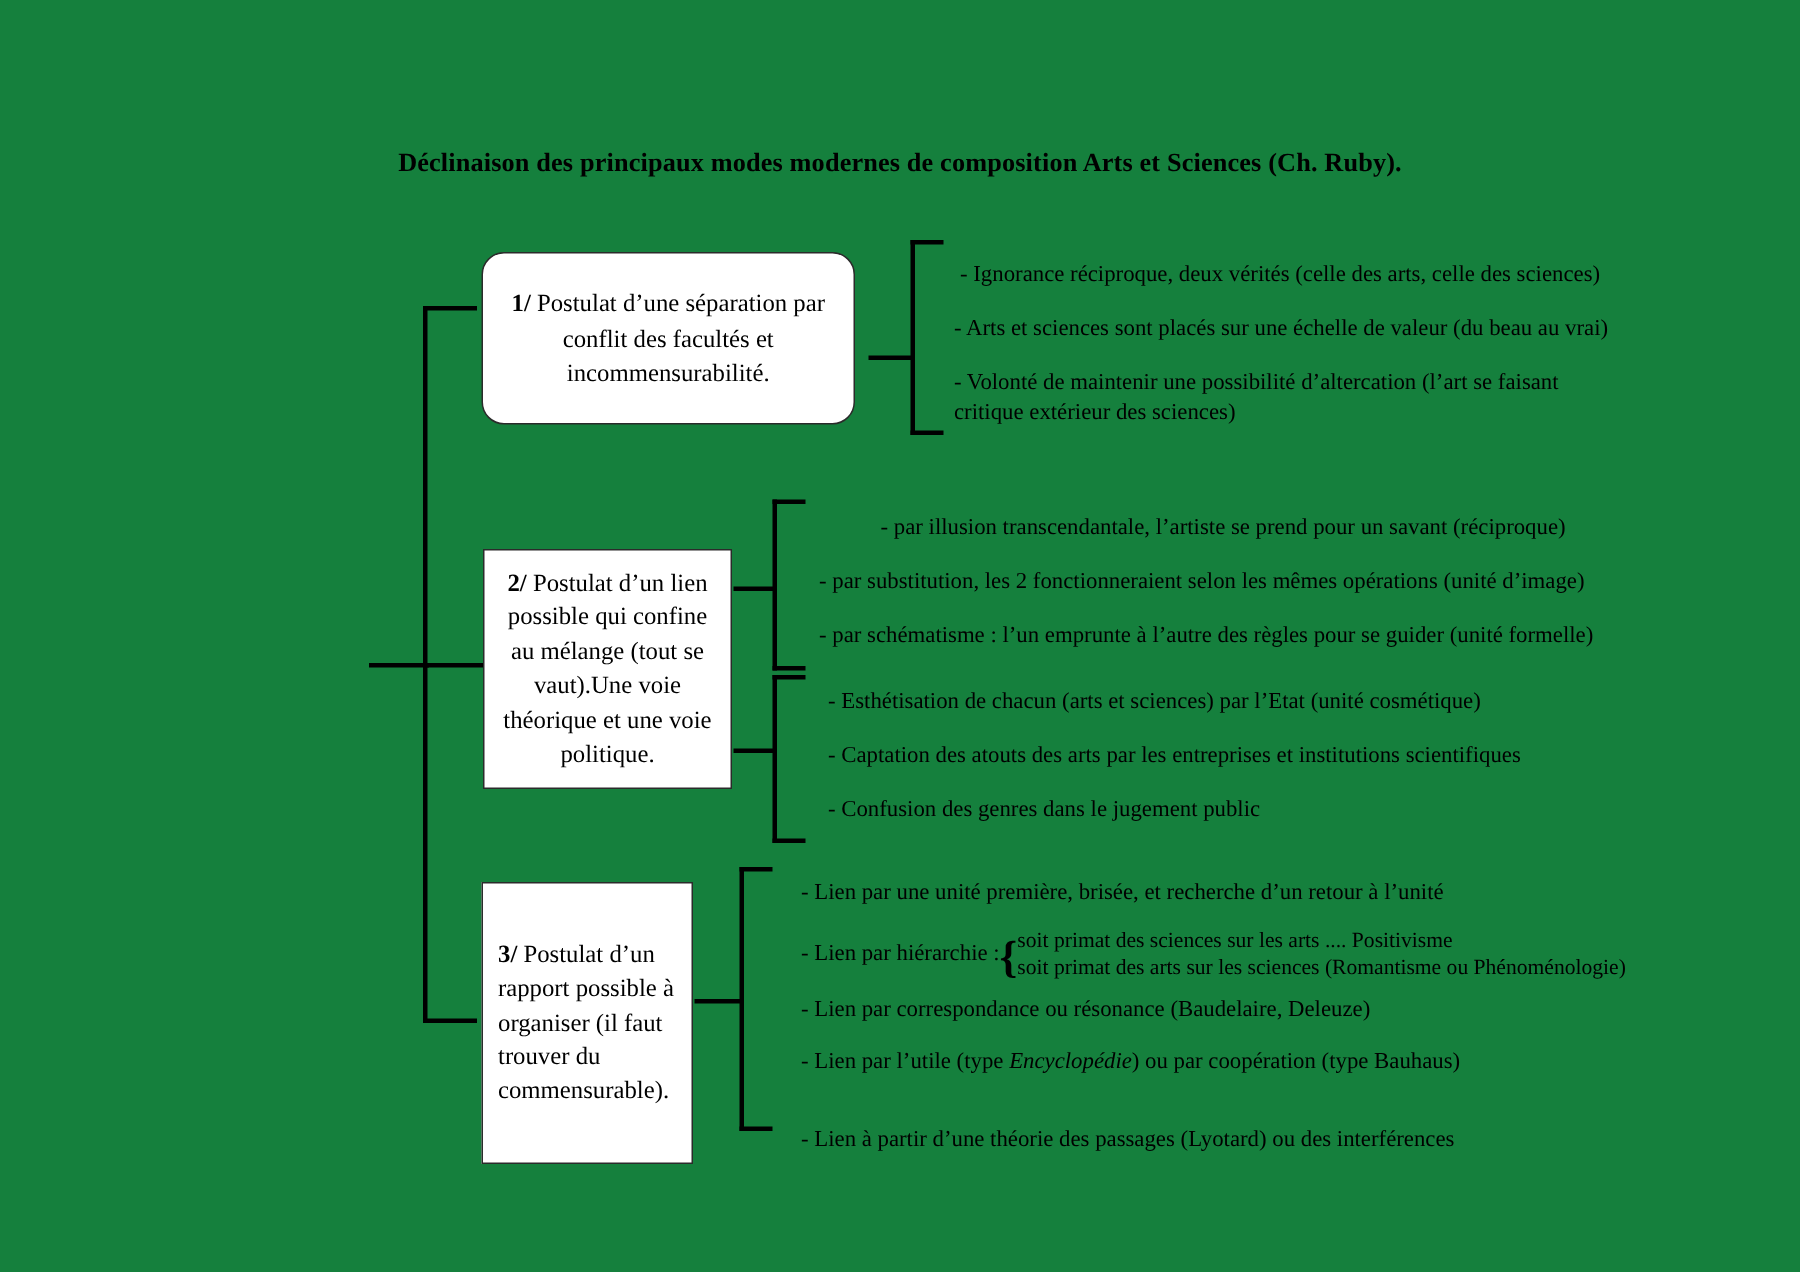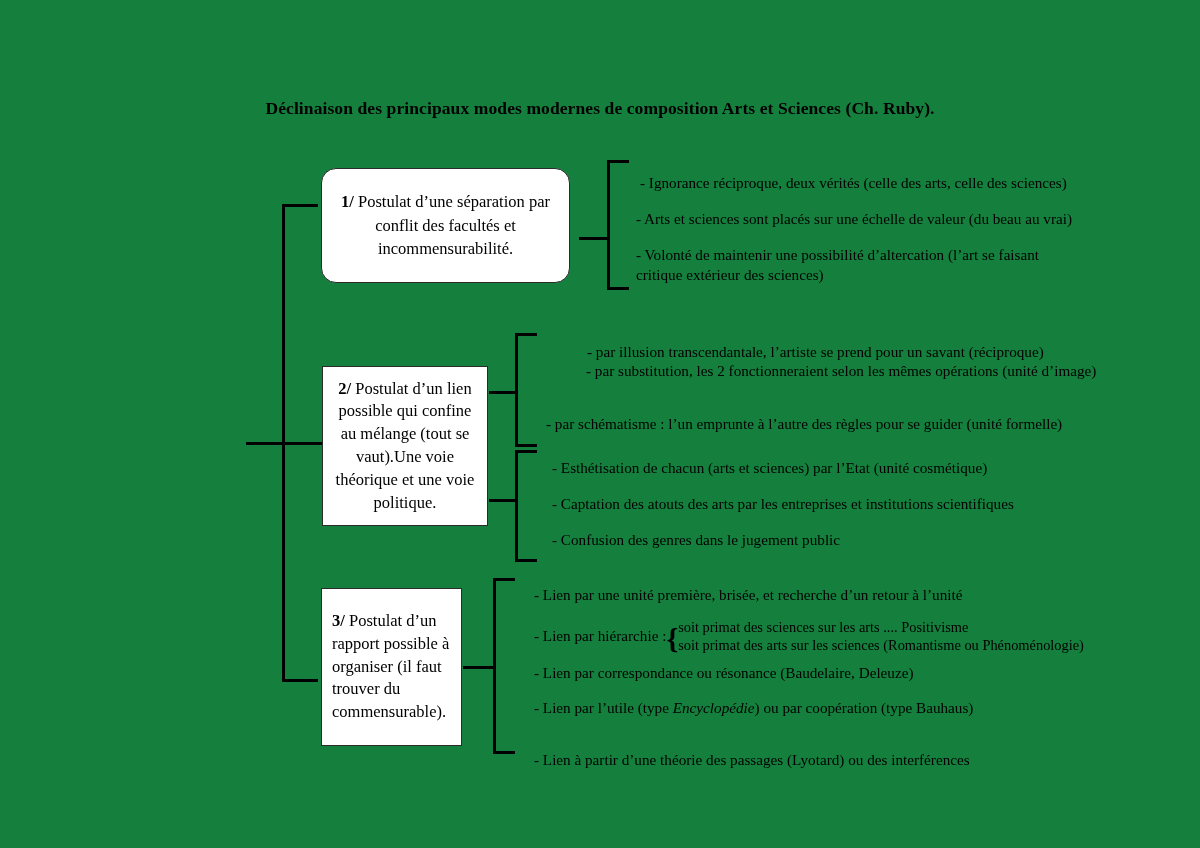--- a/index.html
+++ b/index.html
@@ -48,21 +48,21 @@
 
   #box-root { left: 75px;  top: 346px; width: 171px; height: 164px; }
   #box-root .box-text { text-align: left; padding-left: 14px; font-size: 17px; line-height: 1.38; }
 
   #box-1 { left: 321px; top: 168px; width: 249px; height: 115px; border-radius: 15px; }
   #box-1 .box-text { text-align: center; padding: 0 10px; line-height: 1.42; }
 
   #box-2 { left: 322px; top: 366px; width: 166px; height: 160px; }
   #box-2 .box-text { text-align: center; padding: 0 6px; line-height: 1.38; }
 
-  #box-3 { left: 321px; top: 588px; width: 141px; height: 158px; }
+  #box-3 { left: 321px; top: 588px; width: 141px; height: 188px; }
   #box-3 .box-text { text-align: left; padding-left: 10px; line-height: 1.38; }
 
   .num { font-weight: bold; }
 
   
   
   .bracket {
     position: absolute;
     box-sizing: border-box;
     border-left: 3px solid #000;
@@ -129,21 +129,21 @@
 
   <div class="box" id="box-2">
     <span class="box-text"><span class="num">2/</span><span> Postulat d’un lien possible qui confine au mélange (tout se vaut).Une voie théorique et une voie politique.</span></span>
   </div>
 
   <div class="hline" style="left:489px; top:391px; width:28px;"></div>
   <div class="bracket" style="left:515px; top:333px; width:22px; height:114px;"></div>
 
   <div class="items" id="group-2" style="left:546px; top:333px; width:560px; height:116px;">
     <div class="item" style="top:9px;  left:6px;margin-left:35px;">- par illusion transcendantale, l’artiste se prend pour un savant (réciproque)</div>
-    <div class="item" style="top:28px; left:0px;margin-left:40px;">- par substitution, les 2 fonctionneraient selon les mêmes opérations (unité d’image)</div>
+    <div class="item" style="top:45px; left:0px;">- par substitution, les 2 fonctionneraient selon les mêmes opérations (unité d’image)</div>
     <div class="item" style="top:81px; left:0px;">- par schématisme : l’un emprunte à l’autre des règles pour se guider (unité formelle)</div>
   </div>
 
   <div class="hline" style="left:489px; top:499px; width:28px;"></div>
   <div class="bracket" style="left:515px; top:450px; width:22px; height:112px;"></div>
 
   <div class="items" id="group-3" style="left:546px; top:450px; width:520px; height:114px;">
     <div class="item" style="top:8px;  left:6px;">- Esthétisation de chacun (arts et sciences) par l’Etat (unité cosmétique)</div>
     <div class="item" style="top:44px; left:6px;">- Captation des atouts des arts par les entreprises et institutions scientifiques</div>
     <div class="item" style="top:80px; left:6px;">- Confusion des genres dans le jugement public</div>

